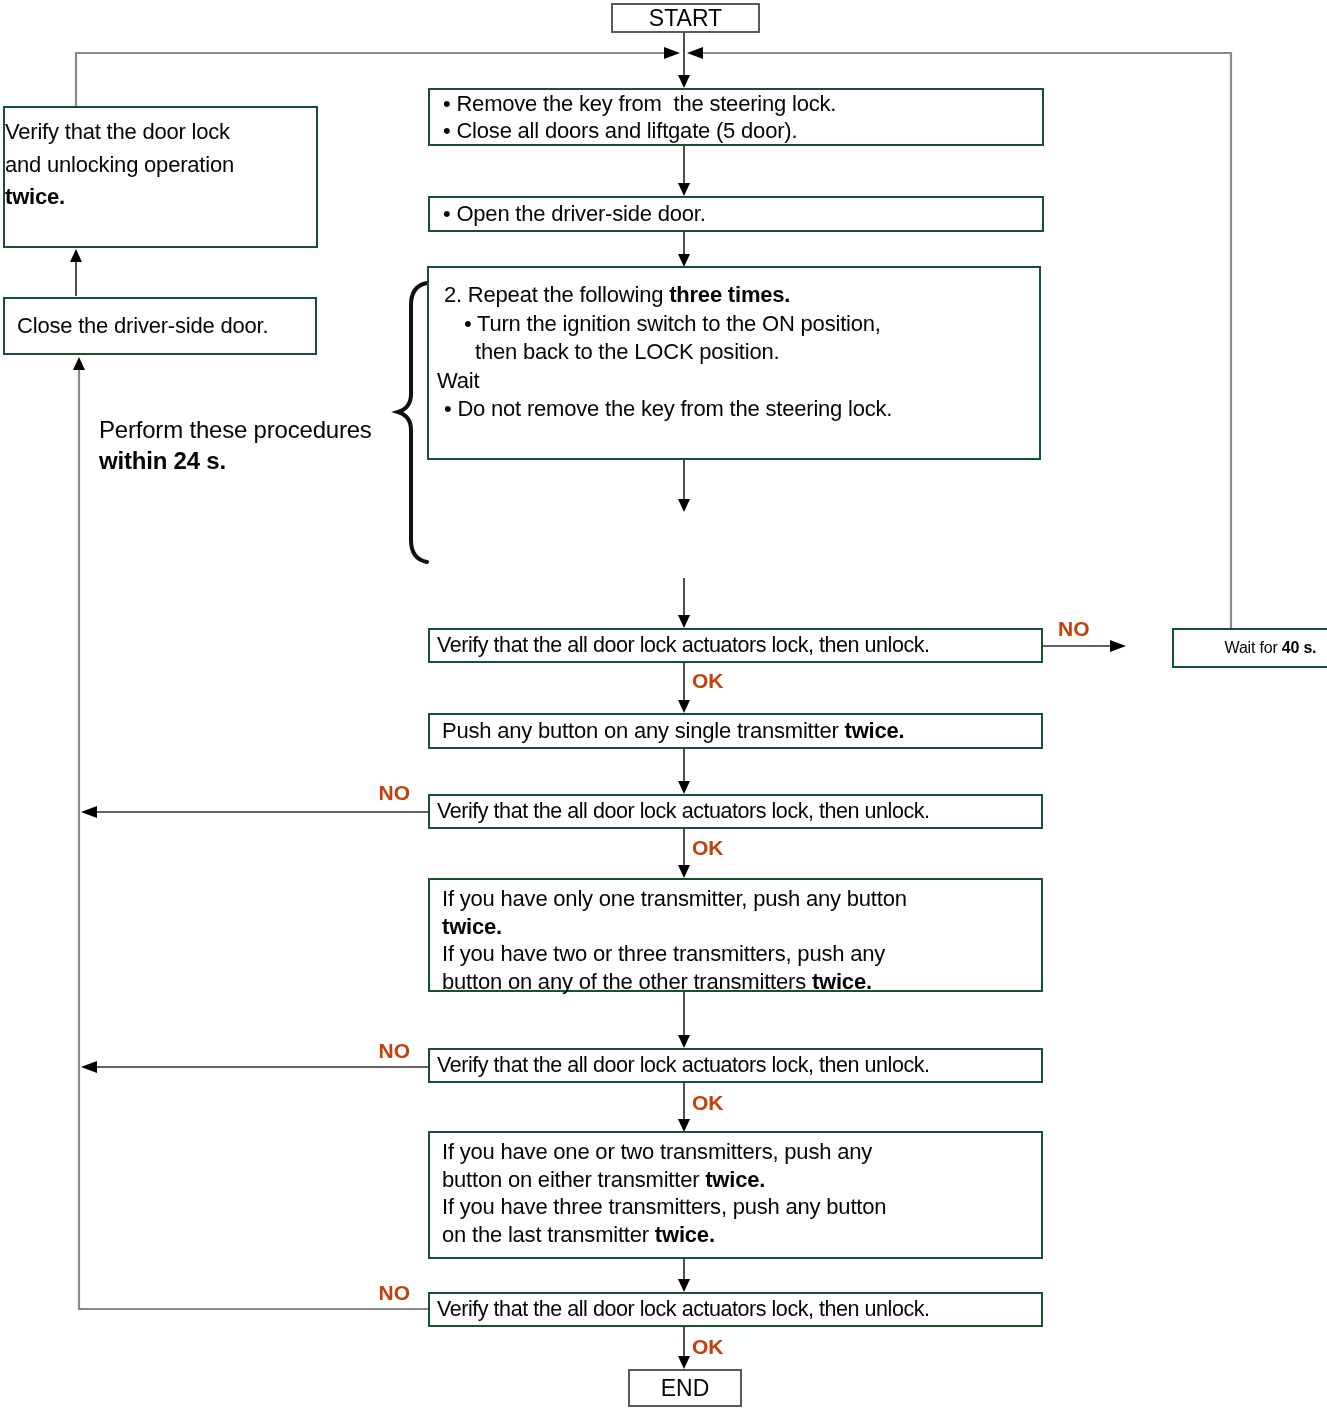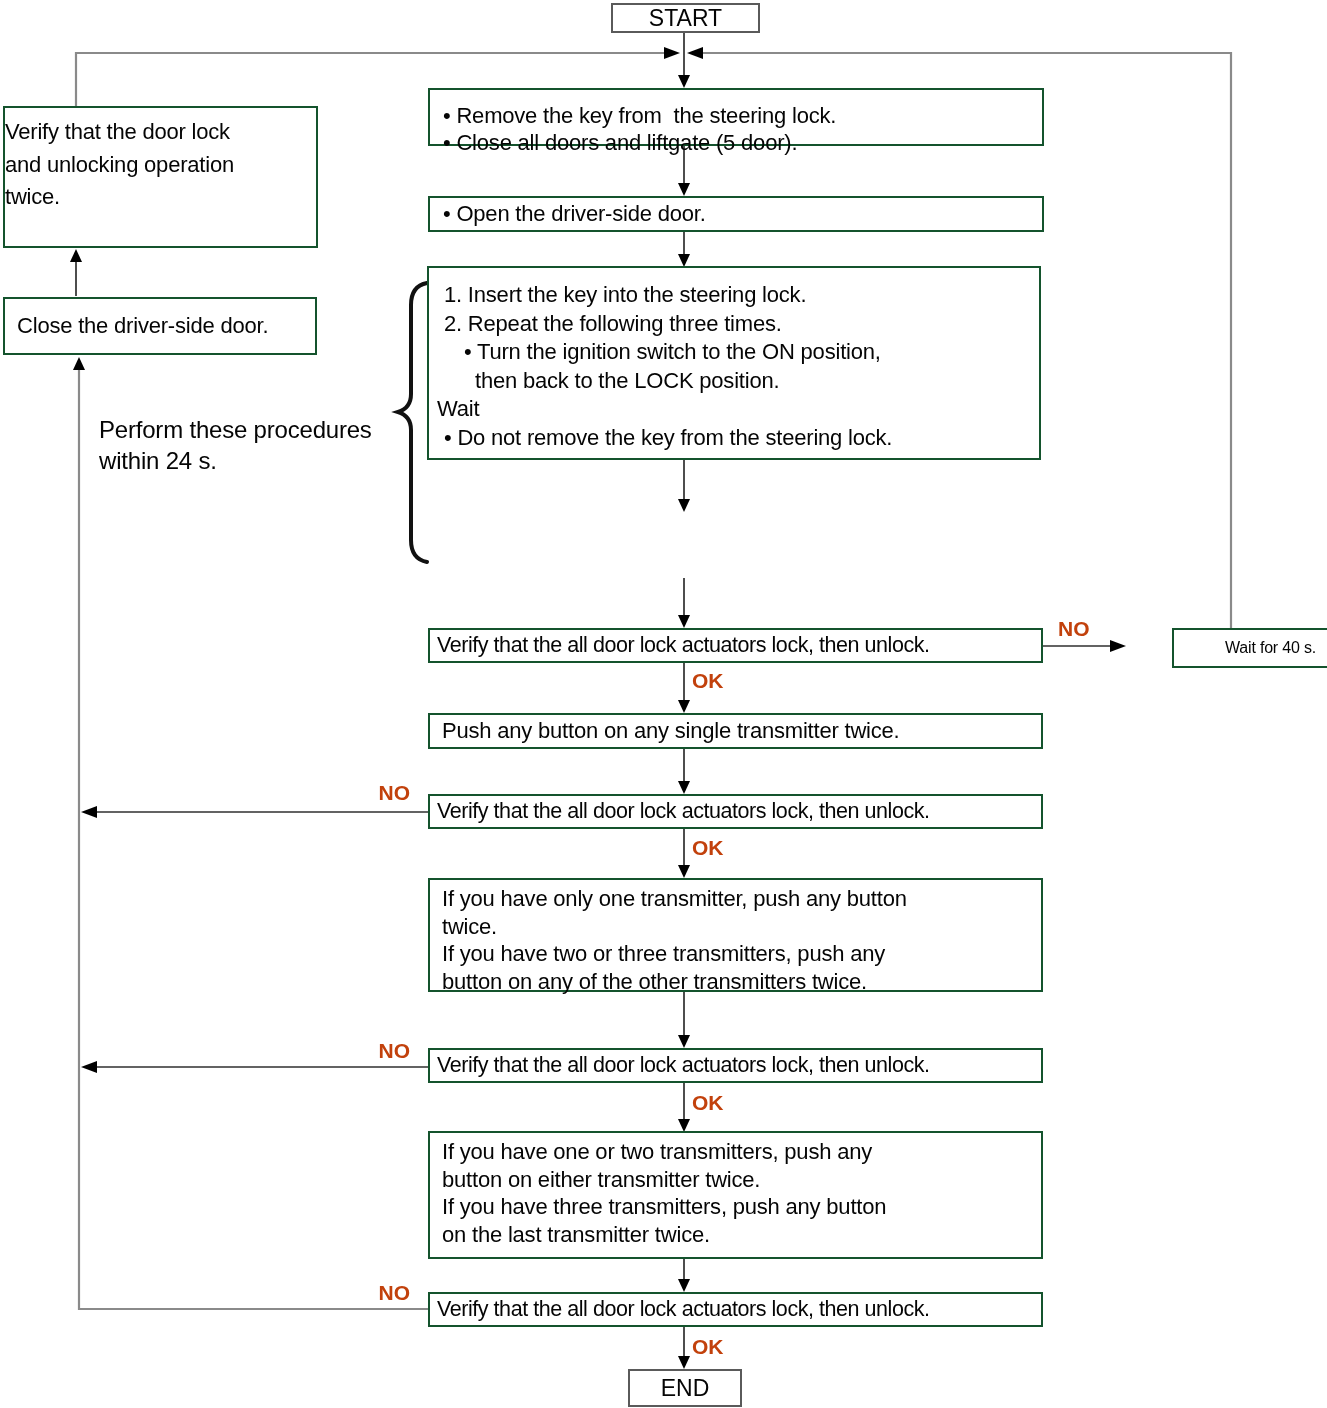--- a/index.html
+++ b/index.html
@@ -9,21 +9,21 @@
     overflow:hidden;
   }
   svg.wires { position:absolute; left:0; top:0; width:1327px; height:1408px; }
   .box {
     position:absolute; box-sizing:border-box; background:#ffffff;
     border:2px solid #14532d; color:#050505;
   }
   .ctr { display:flex; align-items:center; justify-content:center; }
   .ln { white-space:pre; letter-spacing:-0.2px; }
   .lbl { position:absolute; font-weight:bold; font-size:21px; color:#c2410c; letter-spacing:0; }
-  b { font-weight:normal; }
+  b { font-weight:bold; }
   .txt22 { font-size:22px; }
   .vfy { font-size:21.5px; }
   .vfy .ln { letter-spacing:-0.45px; }
 </style>
 </head>
 <body>
 
 <div class="canvas">
 
   <svg class="wires" viewBox="0 0 1327 1408">
@@ -74,31 +74,30 @@
       <polygon points="73,370 85,370 79,357"></polygon>
       <polygon points="70,262 82,262 76,249"></polygon>
     </g>
 
     <path d="M 427 283 Q 411 286 411 305 L 411 394 Q 411 408 398 412 Q 411 416 411 430 L 411 540 Q 411 559 427 562" fill="none" stroke="#111111" stroke-width="4" stroke-linecap="round"></path>
   </svg>
 
   <div class="box ctr" style="left:611px; top:3px; width:149px; height:30px; font-size:23px; border-color:#5a5a5a;">START</div>
   <div class="box ctr" style="left:628px; top:1369px; width:114px; height:38px; font-size:23px; border-color:#5a5a5a;">END</div>
 
-  <div class="box txt22" style="left:428px; top:88px; width:616px; height:58px; padding:12px 0 0 13px; line-height:27px;">
+  <div class="box txt22" style="left:428px; top:88px; width:616px; height:58px; padding:0 0 0 13px; line-height:27px;">
     <div class="ln">• Remove the key from  the steering lock.</div>
     <div class="ln">• Close all doors and liftgate (5 door).</div>
   </div>
 
   <div class="box txt22" style="left:428px; top:196px; width:616px; height:36px; padding-left:13px; line-height:32px;">
     <div class="ln">• Open the driver-side door.</div>
   </div>
 
   <div class="box txt22" style="left:427px; top:266px; width:614px; height:194px; padding:13px 0 0 8px; line-height:28.5px;">
-    <div class="ln" style="margin-left:7px;">1. Insert the key into the steering lock.</div>
     <div class="ln" style="margin-left:7px;"><span>2. Repeat the following </span><b>three times.</b></div>
     <div class="ln" style="margin-left:27px;">• Turn the ignition switch to the ON position,</div>
     <div class="ln" style="margin-left:38px;">then back to the LOCK position.</div>
     <div class="ln">Wait</div>
     <div class="ln" style="margin-left:7px;">• Do not remove the key from the steering lock.</div>
   </div>
 
 
   <div class="box vfy" style="left:428px; top:628px; width:615px; height:35px; padding-left:7px; line-height:31px;">
     <div class="ln">Verify that the all door lock actuators lock, then unlock.</div>

